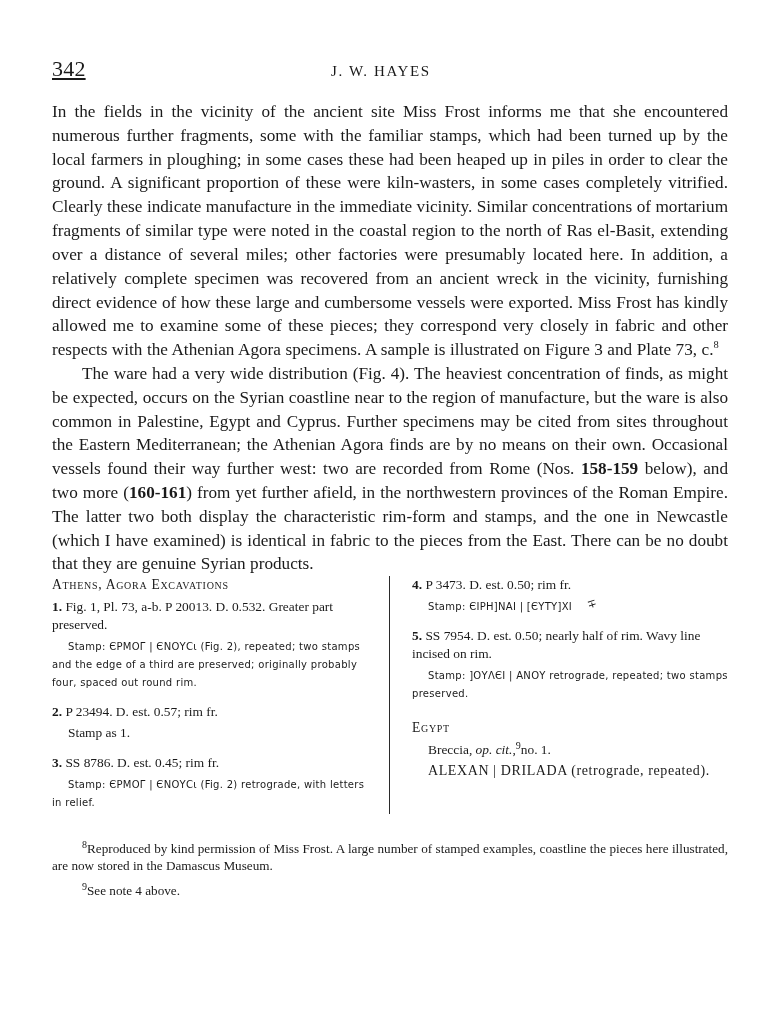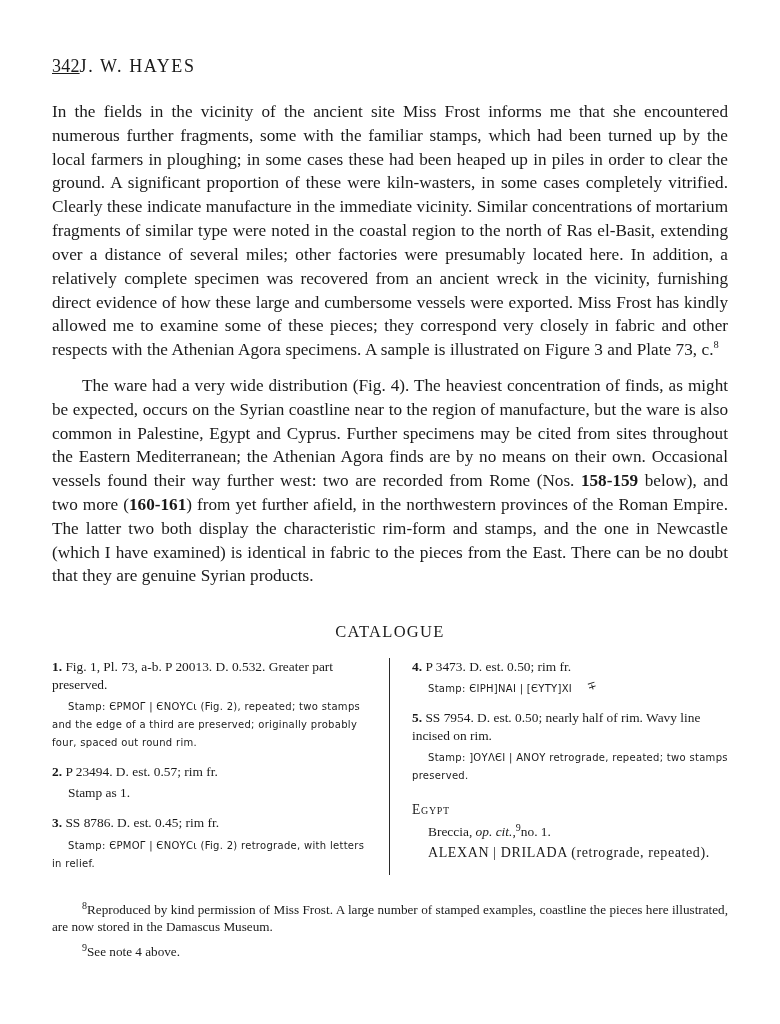--- a/index.html
+++ b/index.html
@@ -22,46 +22,46 @@
     width: 676px;
   }
   
   .runhead {
     display: flex;
     align-items: baseline;
     height: 22px;
     margin-bottom: 22px;
   }
   .folio {
-    font-size: 18px;
+    font-size: 22px;
     letter-spacing: 0.2px;
     text-decoration: underline;
   }
   .runtitle {
     flex: 1;
-    text-align: left;
-    font-size: 18px;
+    text-align: center;
+    font-size: 15px;
     letter-spacing: 1.6px;
     padding-right: 52px;
   }
   
   .body-text p {
     margin: 0;
     font-size: 17.2px;
     line-height: 1.385;
     text-align: justify;
     text-justify: inter-word;
     word-spacing: 0.2px;
     hyphens: manual;
   }
   .body-text p.indent {
     text-indent: 30px;
   }
   .body-text p + p {
-    margin-top: 12px;
+    margin-top: 0;
   }
   sup.fn {
     font-size: 10.5px;
     vertical-align: super;
     line-height: 0;
   }
   b {
     font-weight: bold;
   }
   
@@ -161,25 +161,25 @@
   <div class="runhead">
     <div class="folio">342</div>
     <div class="runtitle">J. W. HAYES</div>
   </div>
 
   <div class="body-text">
     <p><span>In the fields in the vicinity of the ancient site Miss Frost informs me that she encountered numerous further fragments, some with the familiar stamps, which had been turned up by the local farmers in ploughing; in some cases these had been heaped up in piles in order to clear the ground. A significant proportion of these were kiln-wasters, in some cases completely vitrified. Clearly these indicate manufacture in the immediate vicinity. Similar concentrations of mortarium fragments of similar type were noted in the coastal region to the north of Ras el-Basit, extending over a distance of several miles; other factories were presumably located here. In addition, a relatively complete specimen was recovered from an ancient wreck in the vicinity, furnishing direct evidence of how these large and cumbersome vessels were exported. Miss Frost has kindly allowed me to examine some of these pieces; they correspond very closely in fabric and other respects with the Athenian Agora specimens. A sample is illustrated on Figure 3 and Plate 73, c.</span><sup class="fn">8</sup></p>
     <p class="indent"><span>The ware had a very wide distribution (Fig. 4). The heaviest concentration of finds, as might be expected, occurs on the Syrian coastline near to the region of manufacture, but the ware is also common in Palestine, Egypt and Cyprus. Further specimens may be cited from sites throughout the Eastern Mediterranean; the Athenian Agora finds are by no means on their own. Occasional vessels found their way further west: two are recorded from Rome (Nos. </span><b>158-159</b><span> below), and two more (</span><b>160-161</b><span>) from yet further afield, in the northwestern provinces of the Roman Empire. The latter two both display the characteristic rim-form and stamps, and the one in Newcastle (which I have examined) is identical in fabric to the pieces from the East. There can be no doubt that they are genuine Syrian products.</span></p>
   </div>
 
-  <div class="cat-heading">CATALOGUE</div>
 
   <div class="columns">
 
     <div class="col left">
+      <div class="smallcaps">Athens, Agora Excavations</div>
 
       <div class="entry">
         <span class="num">1.</span><span> Fig. 1, Pl. 73, a-b. P 20013. D. 0.532. Greater part preserved.</span>
       </div>
       <div class="sub">
         <span class="greek">Stamp: ЄΡΜΟΓ | ЄΝΟΥϹι (Fig. 2), repeated; two stamps and the edge of a third are preserved; originally probably four, spaced out round rim.</span>
       </div>
 
       <div class="gap"></div>
 

